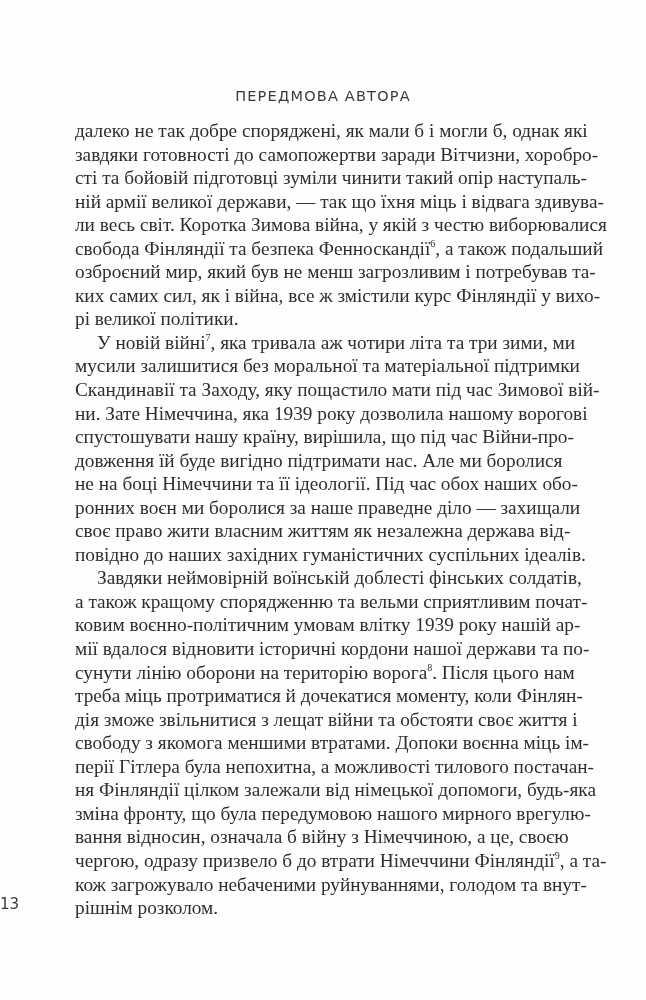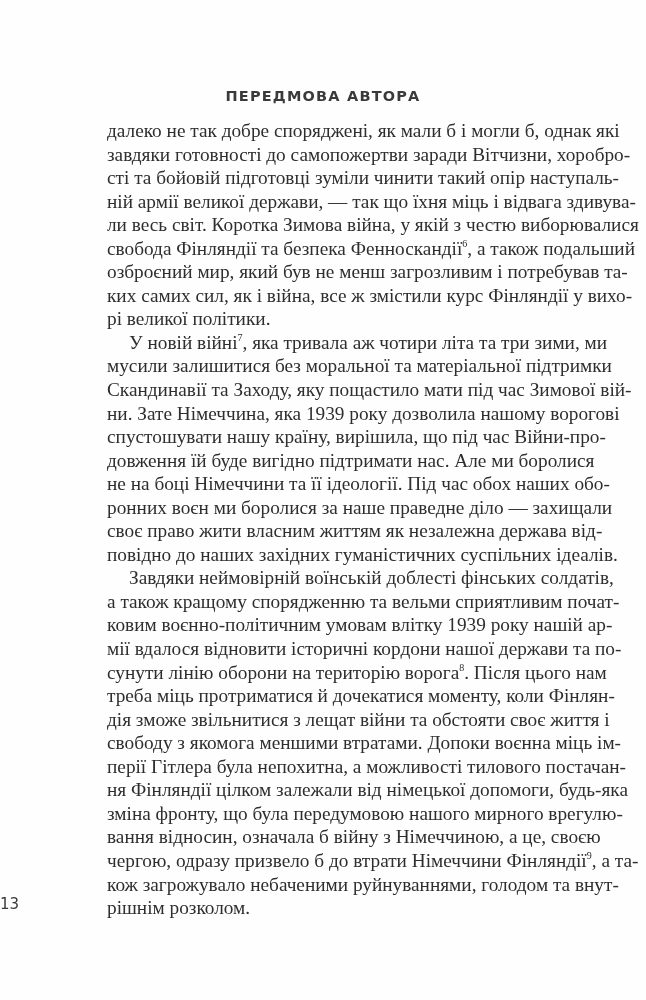--- a/index.html
+++ b/index.html
@@ -24,39 +24,37 @@
   .running-head {
     position: absolute;
     top: 88px;
     left: 0;
     width: 646px;
     text-align: center;
     font-family: "DejaVu Sans", sans-serif;
     font-size: 14.5px;
     letter-spacing: 1.2px;
     color: #3a3a3a;
-    font-weight: bold;
   }
   .body-text {
     position: absolute;
     top: 119px;
     left: 75px;
     width: 471px;
     font-family: "Liberation Serif", "DejaVu Serif", serif;
     font-size: 19.3px;
     line-height: 23.55px;
     color: #2e2e2e;
   }
   .line {
     display: block;
     white-space: nowrap;
     text-align: justify;
     text-align-last: justify;
     height: 23.55px;
-    margin-left: 32px;
   }
   .line.last {
     text-align-last: left;
   }
   .line.indent {
     padding-left: 22px;
   }
   sup.fn {
     font-size: 10px;
     vertical-align: 8px;

